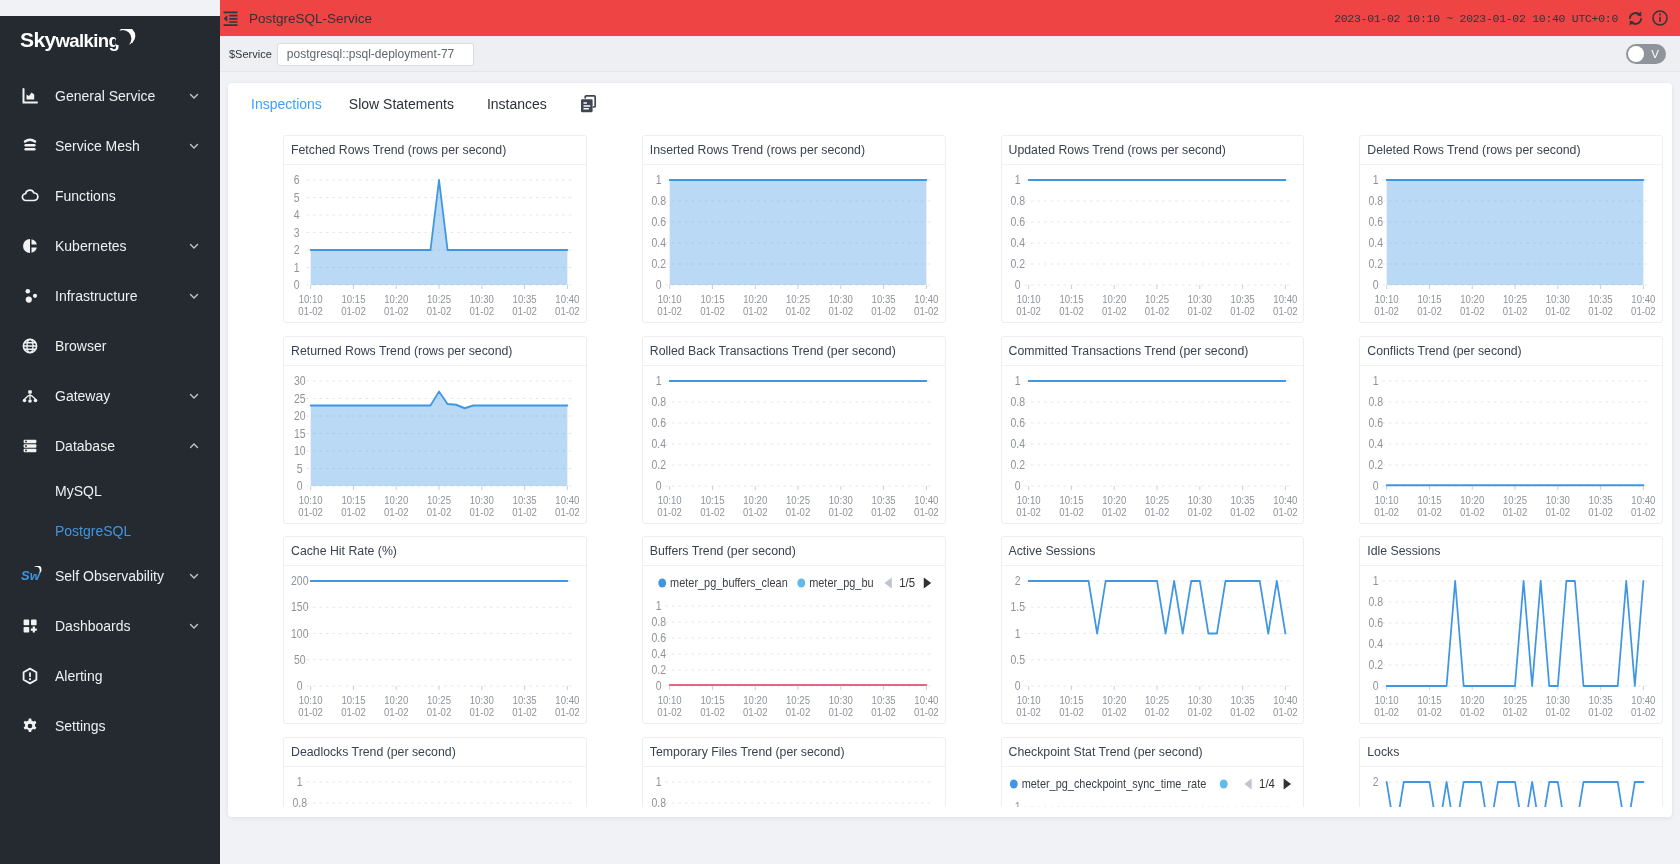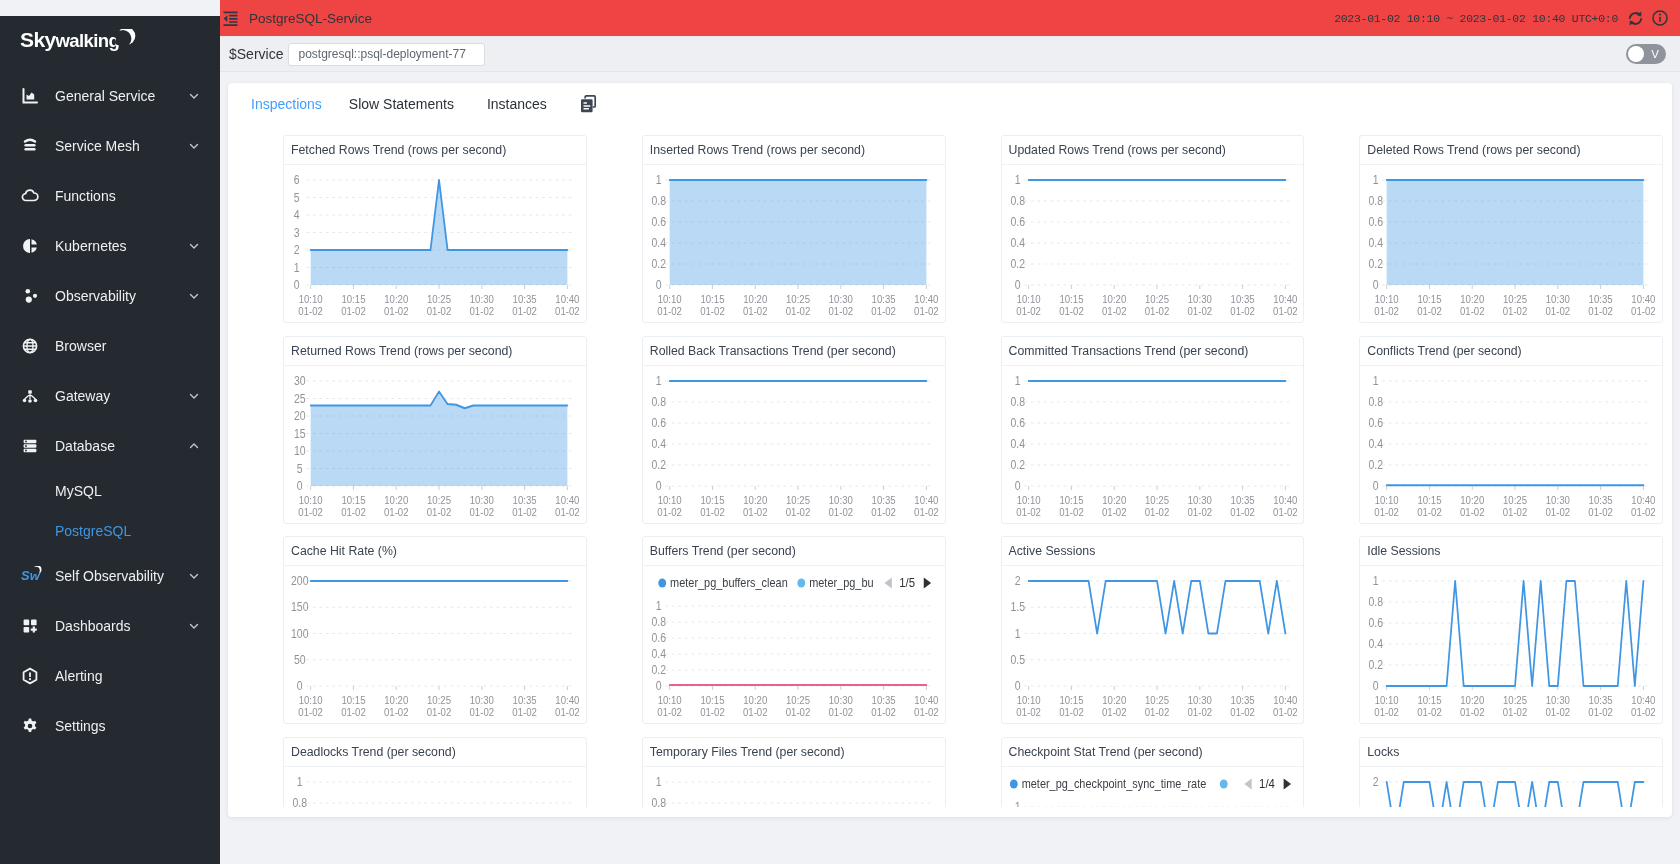--- a/index.html
+++ b/index.html
@@ -8,21 +8,21 @@
 .item .lbl { margin-left:16px; flex:1; }
 .item .chev { margin-left:auto; }
 .mi { flex:0 0 18px; }
 .item.sub { height:40px; padding-left:55px; font-size:14px; }
 .item.sub.active { color:#3f96e3; }
 .main { margin-left:220px; }
 .hdr { height:37px; background:#ef4444; border-bottom:1px solid #e8eaed; display:flex; align-items:center; padding:0 12px 0 3px; }
 .hdr .title { font-size:13.5px; color:#2f3438; margin-left:11px; }
 .hdr .date { margin-left:auto; font-family:"Liberation Mono",monospace; font-size:11.5px; letter-spacing:-0.3px; color:#30353a; }
 .varbar { height:35px; background:#edeff2; border-bottom:1px solid #e4e6ea; display:flex; align-items:center; padding:0 14px 0 9px; }
-.varbar .vn { font-size:14px; color:#30353a; }
+.varbar .vn { font-size:11px; color:#30353a; }
 .sel { margin-left:5px; background:#fff; border:1px solid #d9dce1; border-radius:3px; height:23px; display:flex; align-items:center; padding:0 23px 0 9px; font-size:12px; color:#5f6670; width:197px; white-space:nowrap; }
 .toggle { margin-left:auto; width:40px; height:20px; background:#8f949c; border-radius:10px; position:relative; }
 .toggle .knob { position:absolute; left:2px; top:2px; width:16px; height:16px; background:#fff; border-radius:50%; }
 .toggle .tv { position:absolute; right:7px; top:3.5px; color:#fff; font-size:11.5px; }
 .content { padding:11px 8px 0 8px; }
 .panel { background:#fff; border-radius:4px; box-shadow:0 1px 4px rgba(0,21,41,.08); height:734px; overflow:hidden; }
 .tabs { height:42px; display:flex; align-items:center; padding-left:23px; }
 .tab { font-size:14px; color:#2c3038; margin-right:33px; }
 .tab.on { margin-right:27px; }
 .tab.on { color:#409eff; }
@@ -77,21 +77,21 @@
       <svg class="chev" width="12" height="12" viewBox="0 0 12 12">
         <path d="M2.5 4.5 L6 8 L9.5 4.5" stroke="#c3c7cc" stroke-width="1.4" fill="none" stroke-linecap="round" stroke-linejoin="round"></path>
       </svg>
     </div>
     <div class="item ">
       <svg class="mi" width="18" height="18" viewBox="0 0 18 18">
         <circle cx="6.8" cy="4.3" r="2.3" fill="#f0f2f4"></circle>
         <circle cx="14" cy="8.8" r="2.1" fill="#f0f2f4"></circle>
         <circle cx="7.8" cy="12.6" r="3.1" fill="#f0f2f4"></circle>
       </svg>
-      <span class="lbl">Observability</span>
+      <span class="lbl">Infrastructure</span>
       <svg class="chev" width="12" height="12" viewBox="0 0 12 12">
         <path d="M2.5 4.5 L6 8 L9.5 4.5" stroke="#c3c7cc" stroke-width="1.4" fill="none" stroke-linecap="round" stroke-linejoin="round"></path>
       </svg>
     </div>
     <div class="item ">
       <svg class="mi" width="18" height="18" viewBox="0 0 18 18">
         <circle cx="9" cy="9" r="6.6" stroke="#f0f2f4" stroke-width="1.6" fill="none"></circle>
         <ellipse cx="9" cy="9" rx="3" ry="6.6" stroke="#f0f2f4" stroke-width="1.4" fill="none"></ellipse>
         <path d="M2.4 9 h13.2 M3.3 5.7 h11.4 M3.3 12.3 h11.4" stroke="#f0f2f4" stroke-width="1.4"></path>
       </svg>

